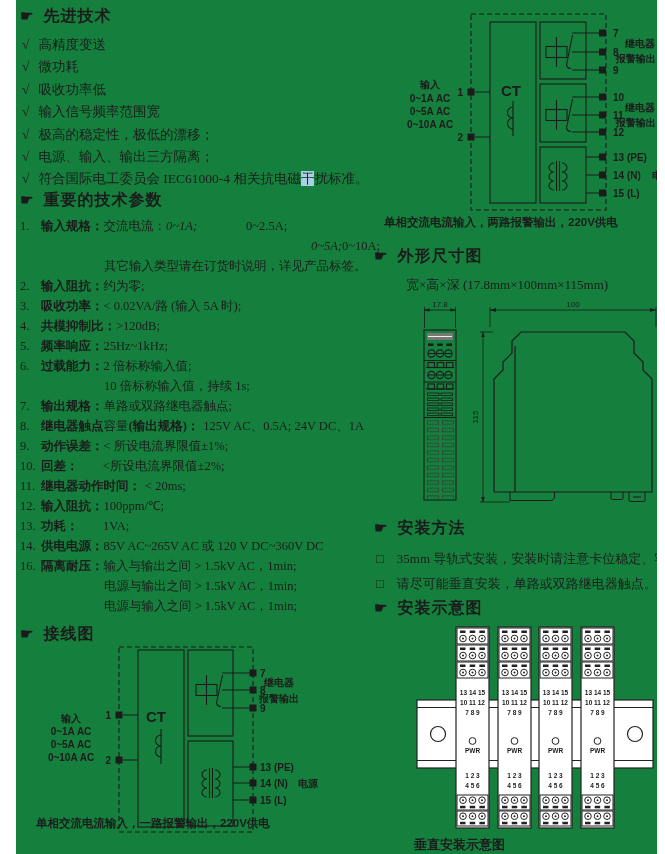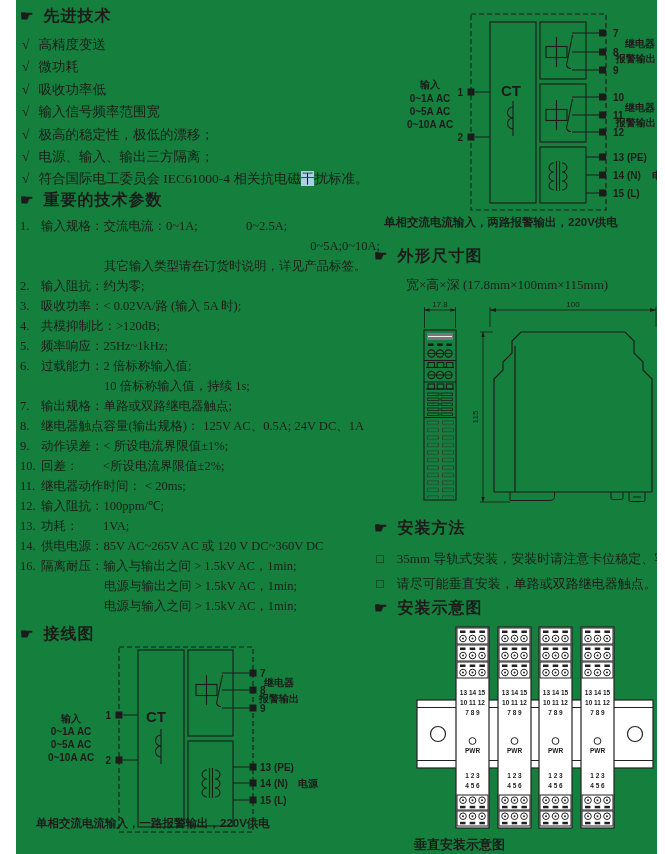--- a/index.html
+++ b/index.html
@@ -12,23 +12,23 @@
   .hand{margin-right:10px;font-size:15px;letter-spacing:0;}
   
   .features{position:absolute;left:6px;top:34px;font-size:13.5px;}
   .frow{height:22.4px;line-height:22.4px;white-space:nowrap;}
   .chk{margin-right:9px;}
   .hl{background:#a9d0e5;}
   
   .params{position:absolute;left:4px;top:216px;font-size:12.5px;width:360px;}
   .prow{height:20px;line-height:20px;white-space:nowrap;}
   .pnum{display:inline-block;width:21px;}
-  .plabel{font-weight:normal;display:inline-block;min-width:62px;}
-  .pl-b{font-weight:normal;}
-  .pcol{display:inline-block;width:80px;}
+  .plabel{font-weight:bold;display:inline-block;min-width:62px;}
+  .pl-b{font-weight:bold;}
+  .pcol{display:inline-block;width:80px;font-style:italic;}
   .cont{margin-left:84px;}
   .cont1{margin-left:150px;text-align:right;}
   .ml4{margin-left:4px;}
   
   .insts{position:absolute;left:360px;top:546px;font-size:13px;}
   .irow{height:25px;line-height:25px;white-space:nowrap;}
   .sq{margin-right:13px;}
   .sizeline{position:absolute;left:390px;top:276px;font-size:13px;}
   
   .cap{position:absolute;font-weight:bold;font-size:11.5px;text-align:left;

